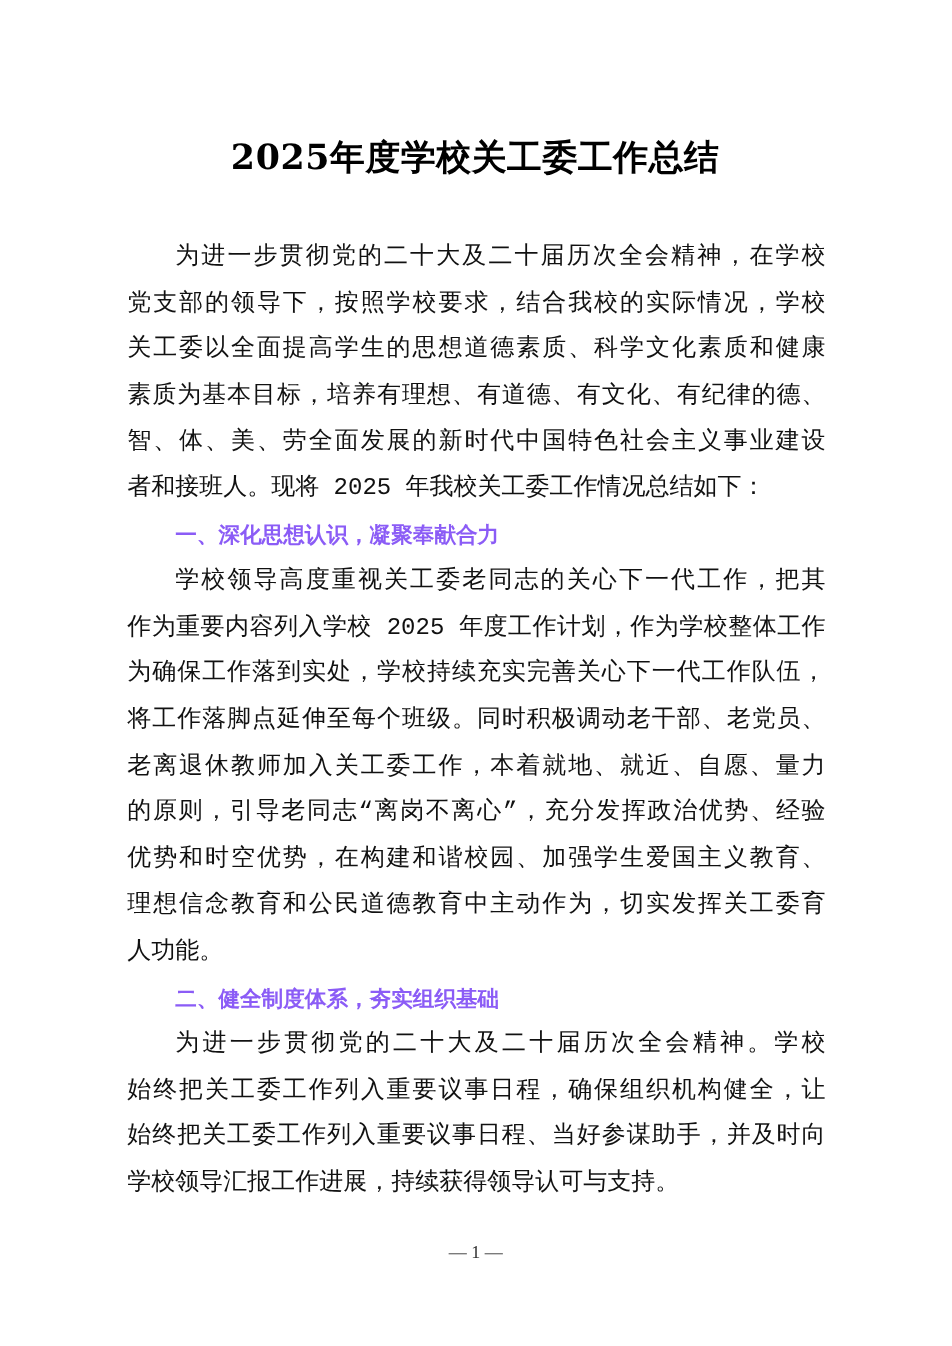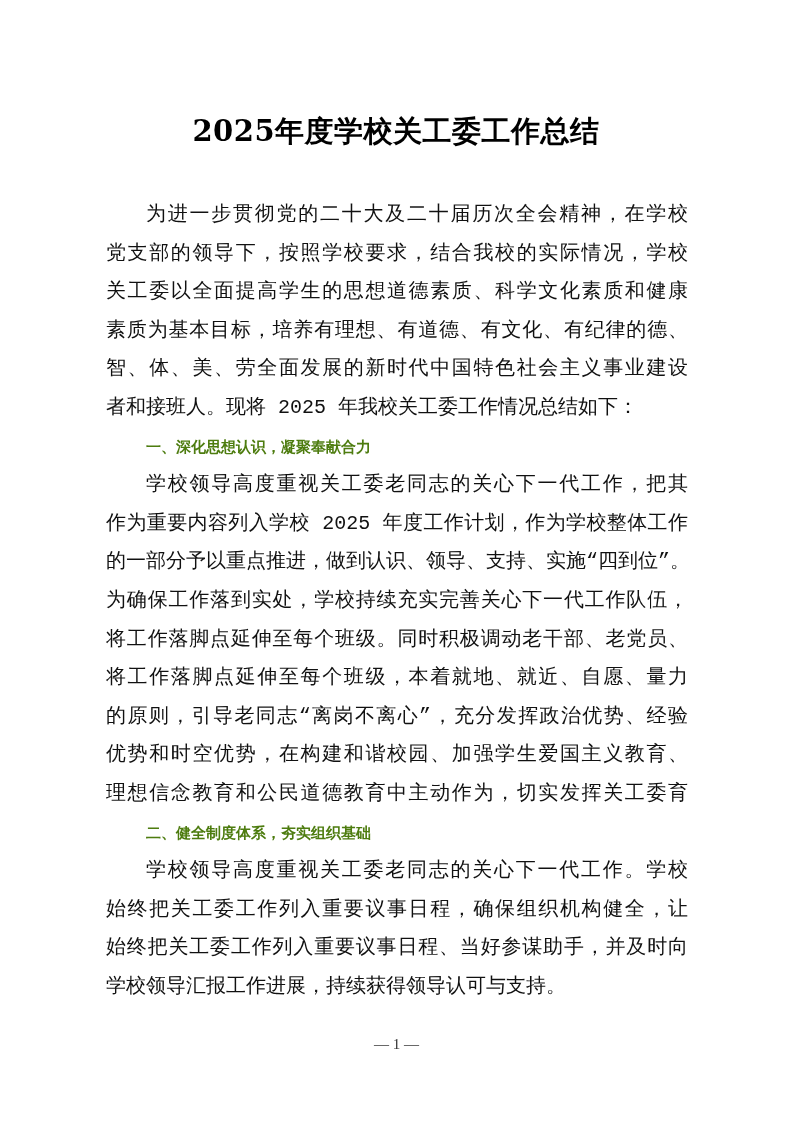--- a/index.html
+++ b/index.html
@@ -55,22 +55,22 @@
   }
   .line.indent {
     padding-left: 40px;
   }
   .heading {
     height: 38.6px;
     line-height: 38.6px;
     padding-left: 40px;
     font-family: "DejaVu Sans", "Liberation Sans", sans-serif;
     font-weight: bold;
-    font-size: 15px;
-    color: #4d7c0f;
+    font-size: 18px;
+    color: #8b5cf6;
     white-space: nowrap;
   }
   .page-number {
     position: absolute;
     top: 1036px;
     left: 0;
     width: 793px;
     text-align: center;
     font-family: "Liberation Serif", "DejaVu Serif", serif;
     font-size: 15px;
@@ -93,33 +93,33 @@
       <div class="line">素质为基本目标，培养有理想、有道德、有文化、有纪律的德、</div>
       <div class="line">智、体、美、劳全面发展的新时代中国特色社会主义事业建设</div>
       <div class="line last">者和接班人。现将 2025 年我校关工委工作情况总结如下：</div>
     </div>
 
     <div class="heading">一、深化思想认识，凝聚奉献合力</div>
 
     <div>
       <div class="line indent">学校领导高度重视关工委老同志的关心下一代工作，把其</div>
       <div class="line">作为重要内容列入学校 2025 年度工作计划，作为学校整体工作</div>
-      <div class="line">的一部分予以重点推进，做到认识、领导、支持、实施“四到位”。</div>
       <div class="line">为确保工作落到实处，学校持续充实完善关心下一代工作队伍，</div>
       <div class="line">将工作落脚点延伸至每个班级。同时积极调动老干部、老党员、</div>
-      <div class="line">将工作落脚点延伸至每个班级，本着就地、就近、自愿、量力</div>
+      <div class="line">老离退休教师加入关工委工作，本着就地、就近、自愿、量力</div>
       <div class="line">的原则，引导老同志“离岗不离心”，充分发挥政治优势、经验</div>
       <div class="line">优势和时空优势，在构建和谐校园、加强学生爱国主义教育、</div>
       <div class="line">理想信念教育和公民道德教育中主动作为，切实发挥关工委育</div>
+      <div class="line last">人功能。</div>
     </div>
 
     <div class="heading">二、健全制度体系，夯实组织基础</div>
 
     <div>
-      <div class="line indent">学校领导高度重视关工委老同志的关心下一代工作。学校</div>
+      <div class="line indent">为进一步贯彻党的二十大及二十届历次全会精神。学校</div>
       <div class="line">始终把关工委工作列入重要议事日程，确保组织机构健全，让</div>
       <div class="line">始终把关工委工作列入重要议事日程、当好参谋助手，并及时向</div>
       <div class="line last">学校领导汇报工作进展，持续获得领导认可与支持。</div>
     </div>
 
   </div>
 
   <div class="page-number">— 1 —</div>
 
 </div>

